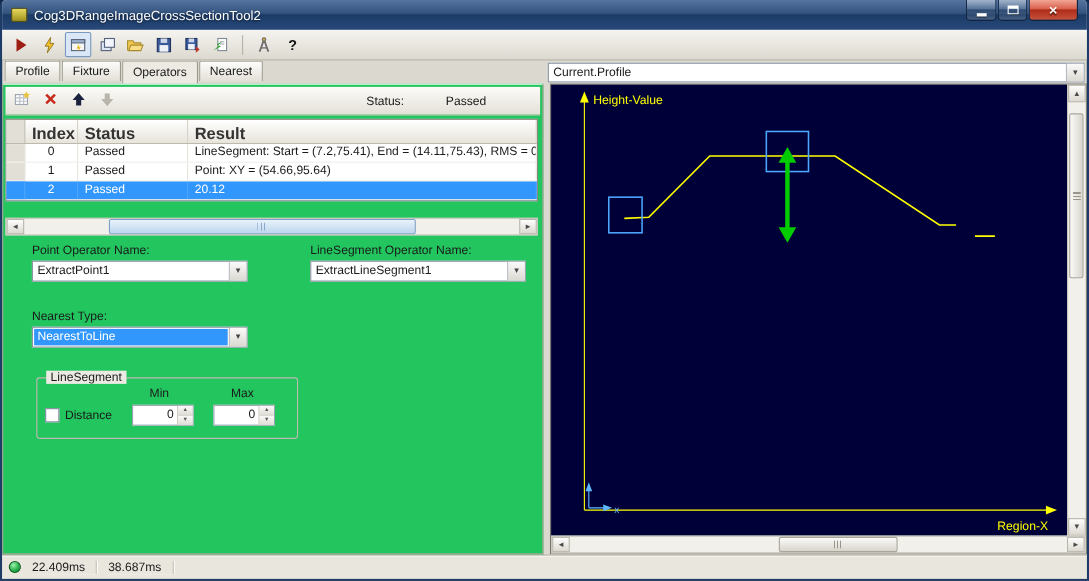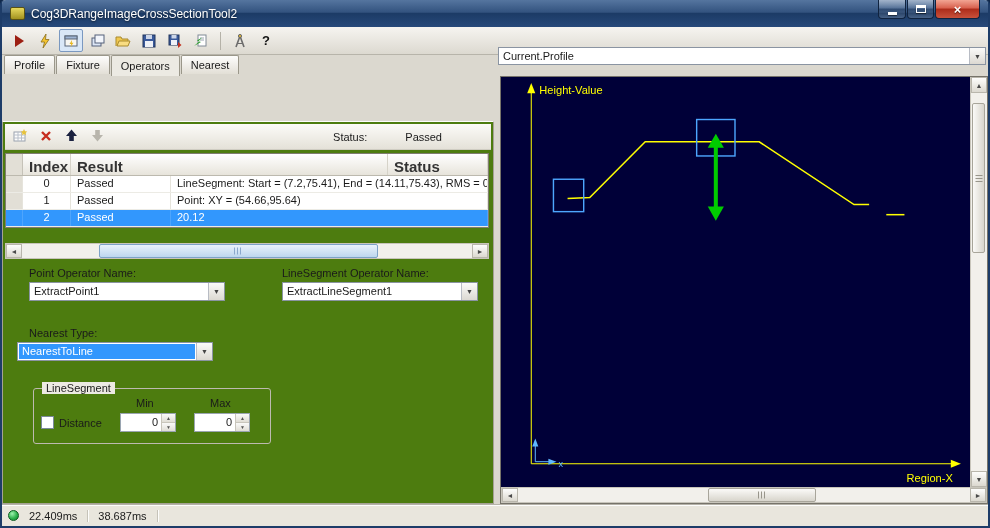--- a/index.html
+++ b/index.html
@@ -35,31 +35,31 @@
   .tbtn.pressed { border:1px solid #7a98c0; background:#d9e7f7; }
   .tsep { width:1px; height:18px; background:#b5b2a8; margin:0 5px; }
   .help-q { font-weight:bold; font-size:13px; color:#111; }
 
   
   .midstrip { height:21px; flex:0 0 21px; display:flex; align-items:flex-end; }
   .tabs { width:492px; display:flex; gap:1px; padding-left:2px;margin-top:20px; }
   .tab { height:19px; padding:3px 9px 0 9px; font-size:11px; background:linear-gradient(#fdfdfc, #e2dfd6);
     border:1px solid #9a978a; border-bottom:none; border-radius:2px 2px 0 0; }
   .tab.active { height:21px; background:#eceae3; position:relative; z-index:3; padding-top:4px; }
-  .profile-combo-wrap { flex:1; padding:0 2px 11px 4px; }
+  .profile-combo-wrap { flex:1; padding:0 2px 1px 4px; }
 
   .combo { display:flex; align-items:stretch; background:#fff; border:1px solid #8a94a2; height:19px; }
   .combo .ctext { flex:1; padding:2px 4px; white-space:nowrap; overflow:hidden; }
   .combo .ctext.hl { background:#3297fd; color:#fff; margin:1px; padding:1px 3px; }
   .combo .arrow-btn { width:16px; display:flex; align-items:center; justify-content:center;
     background:linear-gradient(#fafaf9, #dcd9d2); border-left:1px solid #b8bcc4; font-size:7px; color:#444; }
 
   
   .content { flex:1; display:flex; min-height:0; }
-  .left-panel { width:492px; flex:0 0 492px; position:relative; background:#4d7c0f; border:1px solid #a5a295; border-top:1px solid #fdfdfc;margin-top:45px; }
+  .left-panel { width:492px; flex:0 0 492px; position:relative; background:#22c55e; border:1px solid #a5a295; border-top:1px solid #fdfdfc; }
   .splitter { width:6px; flex:0 0 6px; background:#dbd8cf; }
   .right-panel { flex:1; display:flex; flex-direction:column; border:1px solid #76736a; min-width:0; }
 
   
   .minibar { position:absolute; top:2px; left:2px; right:2px; height:26px; display:flex; align-items:center;
     gap:11px; padding:0 7px; background:linear-gradient(#fcfbf8, #e4e1d8); border-bottom:1px solid #cfccc2; }
   .status-wrap { margin-left:auto; display:flex; gap:38px; margin-right:42px; }
 
   
   .optable { position:absolute; top:31px; left:2px; width:484px; background:#fff; border:1px solid #7f7c70; }
@@ -84,21 +84,21 @@
   .hthumb { position:absolute; top:0; height:14px; border-radius:2px; }
   .left-hscroll .hthumb { left:17%; width:62%; background:linear-gradient(#e9f2fb, #bdd6ee); border:1px solid #7da2c8; }
   .hthumb::after, .vthumb::after { content:""; position:absolute; left:50%; top:50%; transform:translate(-50%,-50%); }
   .hthumb::after { width:8px; height:7px; background:repeating-linear-gradient(90deg, #8aa8cc 0 1px, transparent 1px 3px); }
   .vthumb::after { width:7px; height:8px; background:repeating-linear-gradient(0deg, #98958b 0 1px, transparent 1px 3px); }
 
   
   .flabel { position:absolute; font-size:11px; }
   .c-point { position:absolute; left:26px; top:160px; width:196px; }
   .c-lseg  { position:absolute; left:279px; top:160px; width:196px; }
-  .c-near  { position:absolute; left:14px; top:220px; width:196px; }
+  .c-near  { position:absolute; left:26px; top:220px; width:196px; }
   .lbl-point { left:26px; top:145px; }
   .lbl-lseg  { left:279px; top:145px;text-align:center; }
   .lbl-near  { left:26px; top:205px; }
 
   .tolerances { position:absolute; left:30px; top:266px; width:238px; height:56px;
     border:1px solid #bdbab0; border-radius:3px; }
   .tol-legend { position:absolute; top:-7px; left:8px; background:#eceae3; padding:0 4px; }
   .dist { position:absolute; left:7px; top:27px; display:flex; align-items:center; gap:5px; }
   .checkbox { width:13px; height:13px; background:#fff; border:1px solid #7b8a99; }
   .min-label { position:absolute; left:102px; top:8px; }
@@ -267,22 +267,22 @@
         <div class="status-wrap">
           <span>Status:</span>
           <span>Passed</span>
         </div>
       </div>
 
       <div class="optable">
         <div class="thead">
             <div class="th col-gutter"></div>
             <div class="th col-index">Index</div>
+            <div class="th col-status">Status</div>
             <div class="th col-result">Result</div>
-            <div class="th col-status">Status</div>
           </div>
         <div>
             <div class="trow">
               <div class="td col-gutter"></div>
               <div class="td col-index">0</div>
               <div class="td col-status">Passed</div>
               <div class="td col-result">LineSegment: Start = (7.2,75.41), End = (14.11,75.43), RMS = 0.01,</div>
             </div>
             <div class="trow">
               <div class="td col-gutter"></div>

